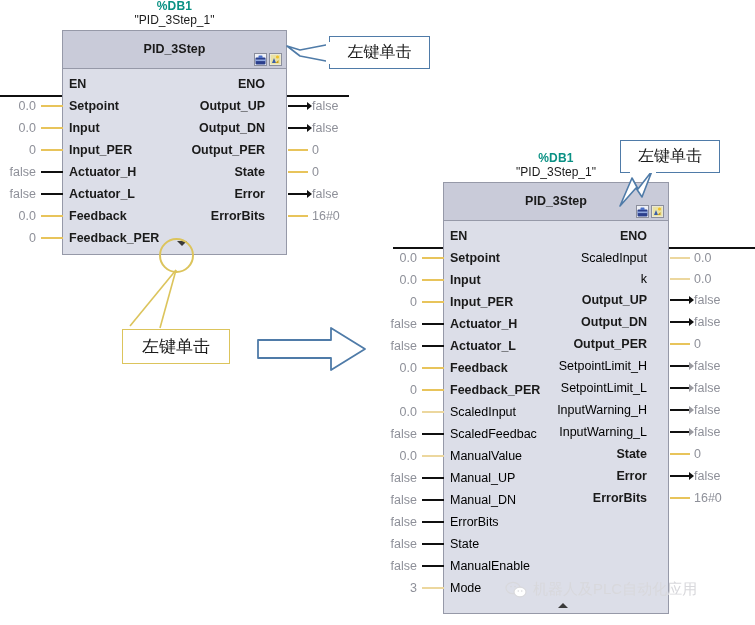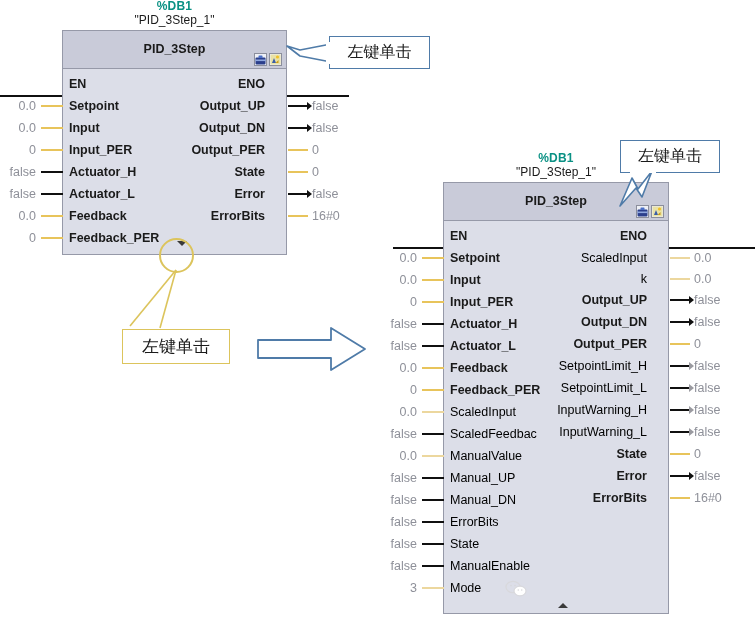--- a/index.html
+++ b/index.html
@@ -450,13 +450,14 @@
 
 <div class="watermark" style="left:505px; top:580px;">
   <svg width="22" height="18" viewBox="0 0 22 18">
     <ellipse cx="8" cy="7" rx="7" ry="5.6" fill="none" stroke="#d8d8dc" stroke-width="1.2"></ellipse>
     <circle cx="6" cy="5.6" r="0.9" fill="#d8d8dc"></circle>
     <circle cx="10" cy="5.6" r="0.9" fill="#d8d8dc"></circle>
     <ellipse cx="15" cy="11" rx="6" ry="4.8" fill="#ffffff" stroke="#d8d8dc" stroke-width="1.2"></ellipse>
     <circle cx="13.3" cy="10" r="0.8" fill="#d8d8dc"></circle>
     <circle cx="16.7" cy="10" r="0.8" fill="#d8d8dc"></circle>
   </svg>
+  <span>机器人及PLC自动化应用</span>
 </div>
 
 </body></html>

